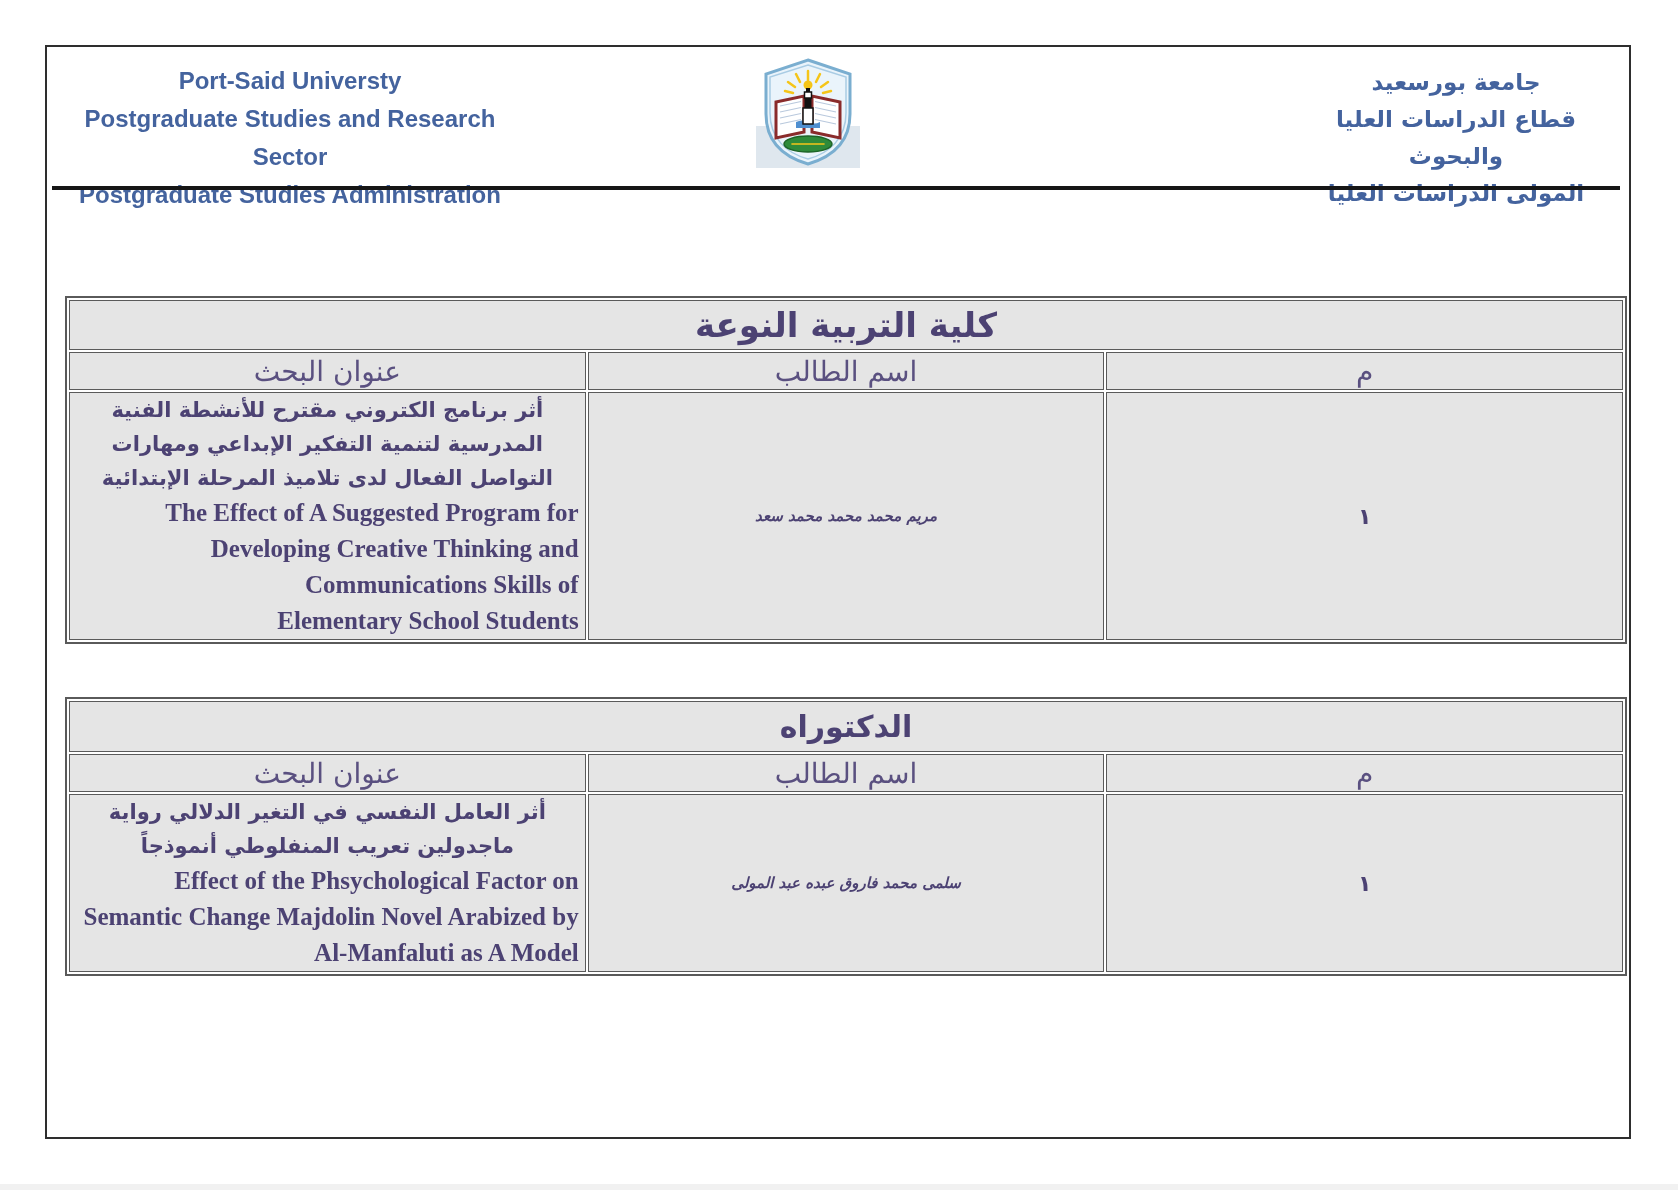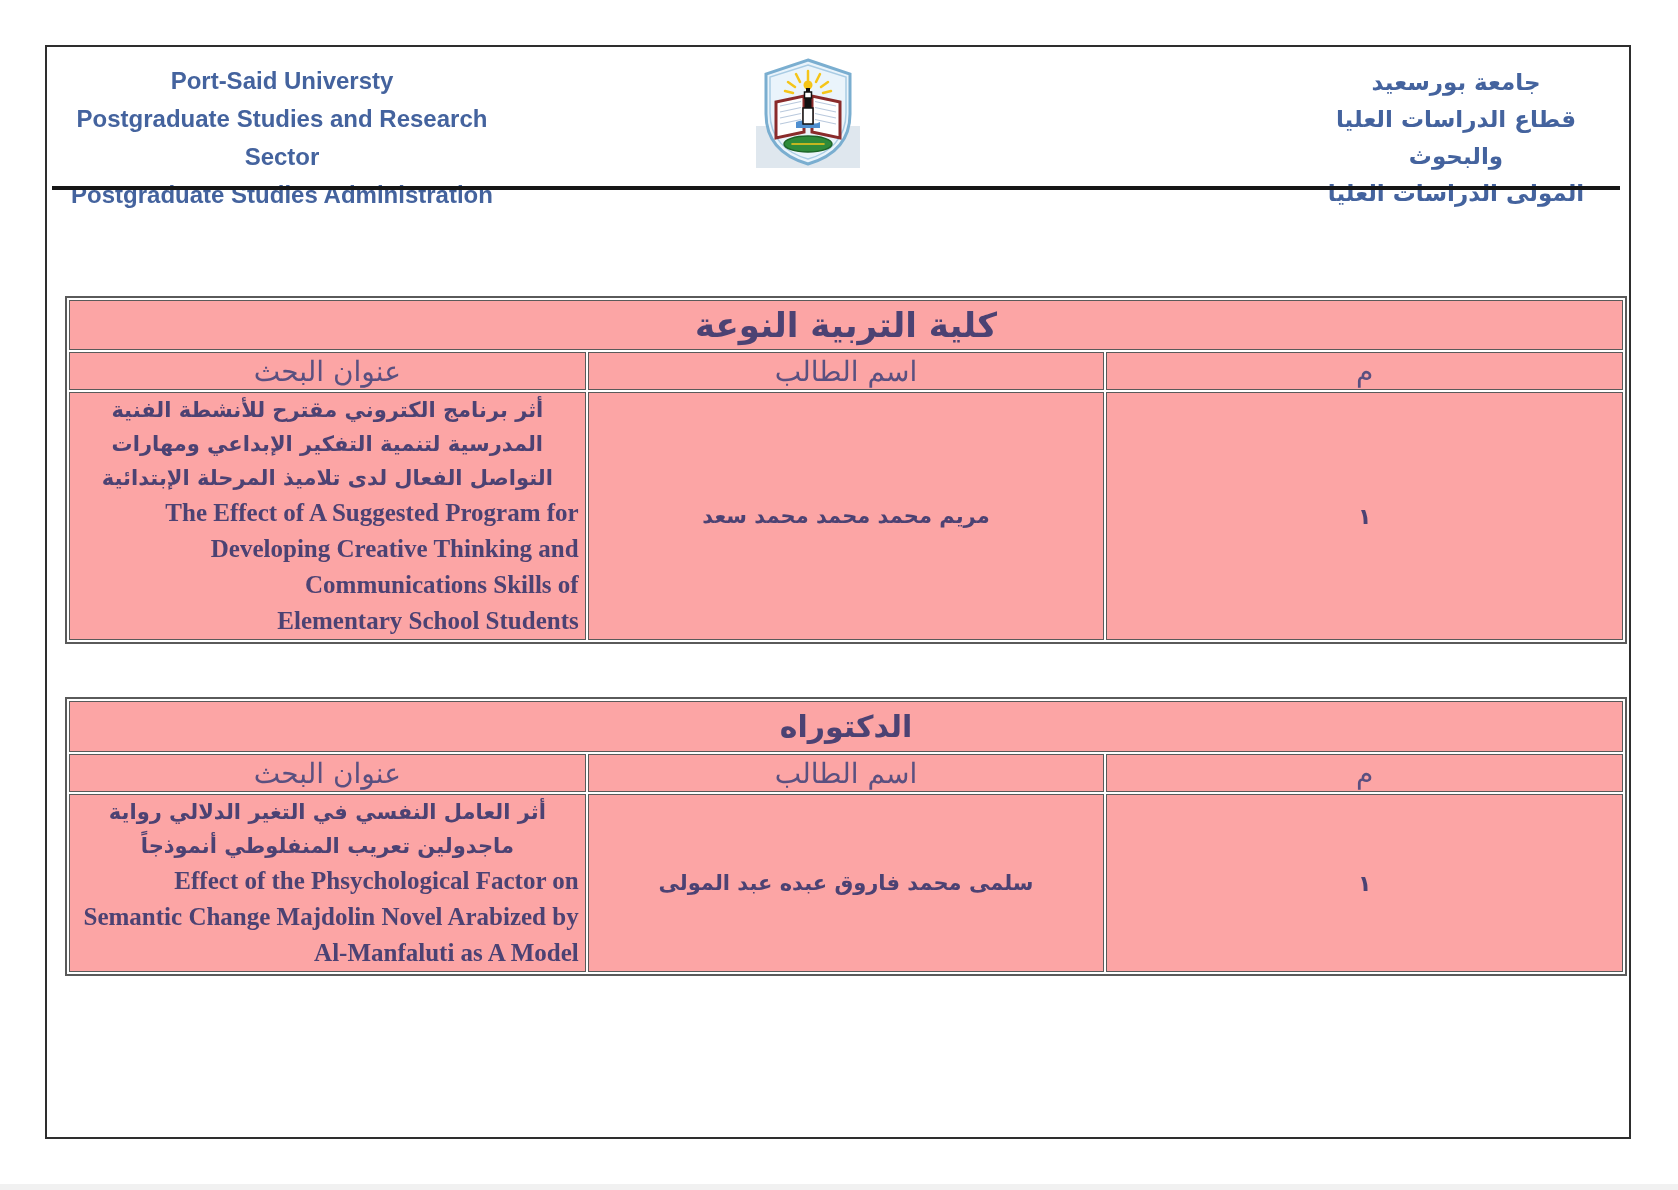--- a/index.html
+++ b/index.html
@@ -7,21 +7,21 @@
     width:1678px;height:1190px;position:relative;background:#ffffff;
     font-family:"DejaVu Sans","Liberation Sans",sans-serif;
     overflow:hidden;
   }
   .page-border{
     position:absolute;left:45px;top:45px;width:1586px;height:1094px;
     border:2px solid #2e2e2e;background:#ffffff;box-sizing:border-box;
   }
   
   .hdr-left{
-    position:absolute;left:62px;top:62px;width:440px;
+    position:absolute;left:70px;top:62px;width:440px;
     text-align:center;color:#44639e;font-weight:bold;
     font-size:24px;line-height:38px;
     font-family:"Liberation Sans","DejaVu Sans",sans-serif;
   }
   .hdr-right{
     position:absolute;left:1288px;top:64px;width:336px;
     text-align:center;color:#44639e;font-weight:bold;
     font-size:23px;line-height:37px;direction:rtl;
   }
   .logo-box{
@@ -37,38 +37,38 @@
     background:#161616;
   }
   
   table.doc{
     position:absolute;left:65px;width:1562px;
     border-collapse:separate;border-spacing:2px;
     border:2px solid #5a5a5a;background:#ffffff;
     table-layout:fixed;direction:rtl;
   }
   table.doc td,table.doc th{
-    border:1px solid #5a5a5a;background:#fca5a5;
+    border:1px solid #5a5a5a;background:#e5e5e5;
     padding:0 6px;text-align:center;vertical-align:middle;
     overflow:hidden;
   }
   .t1{top:296px;}
   .t2{top:697px;}
   .col-num{width:40px;}
   .col-student{width:292px;}
   .col-title{width:1208px;}
   .faculty-cell{height:48px;color:#4c4273;font-weight:bold;font-size:34px;}
   .degree-cell{height:49px;color:#4c4273;font-weight:bold;font-size:30px;}
   .colhead-cell{height:36px;color:#5a5080;font-weight:400;font-size:28px;
     font-family:"DejaVu Serif","Liberation Serif",serif;}
   .data-row td{background:#dbd5e2;}
   .t1 .data-row td{height:136px;}
   .t2 .data-row td{height:146px;}
   .num-cell{color:#4c4273;font-weight:bold;font-size:22px;}
-  .student-cell{color:#4c4273;font-weight:bold;font-size:21px;line-height:32px;padding:0 14px;}
+  .student-cell{color:#4c4273;font-weight:bold;font-size:15px;line-height:32px;padding:0 14px;font-style:italic;}
   .title-ar{
     color:#4c4273;font-weight:bold;font-size:21px;line-height:34px;direction:rtl;
   }
   .title-en{
     color:#4c4273;font-weight:bold;font-size:25px;line-height:36px;
     font-family:"Liberation Serif","DejaVu Serif",serif;
     direction:ltr;white-space:pre-line;text-align:right;
   }
   .bottom-edge{
     position:absolute;left:0;top:1184px;width:1678px;height:6px;background:#f1f1f1;

